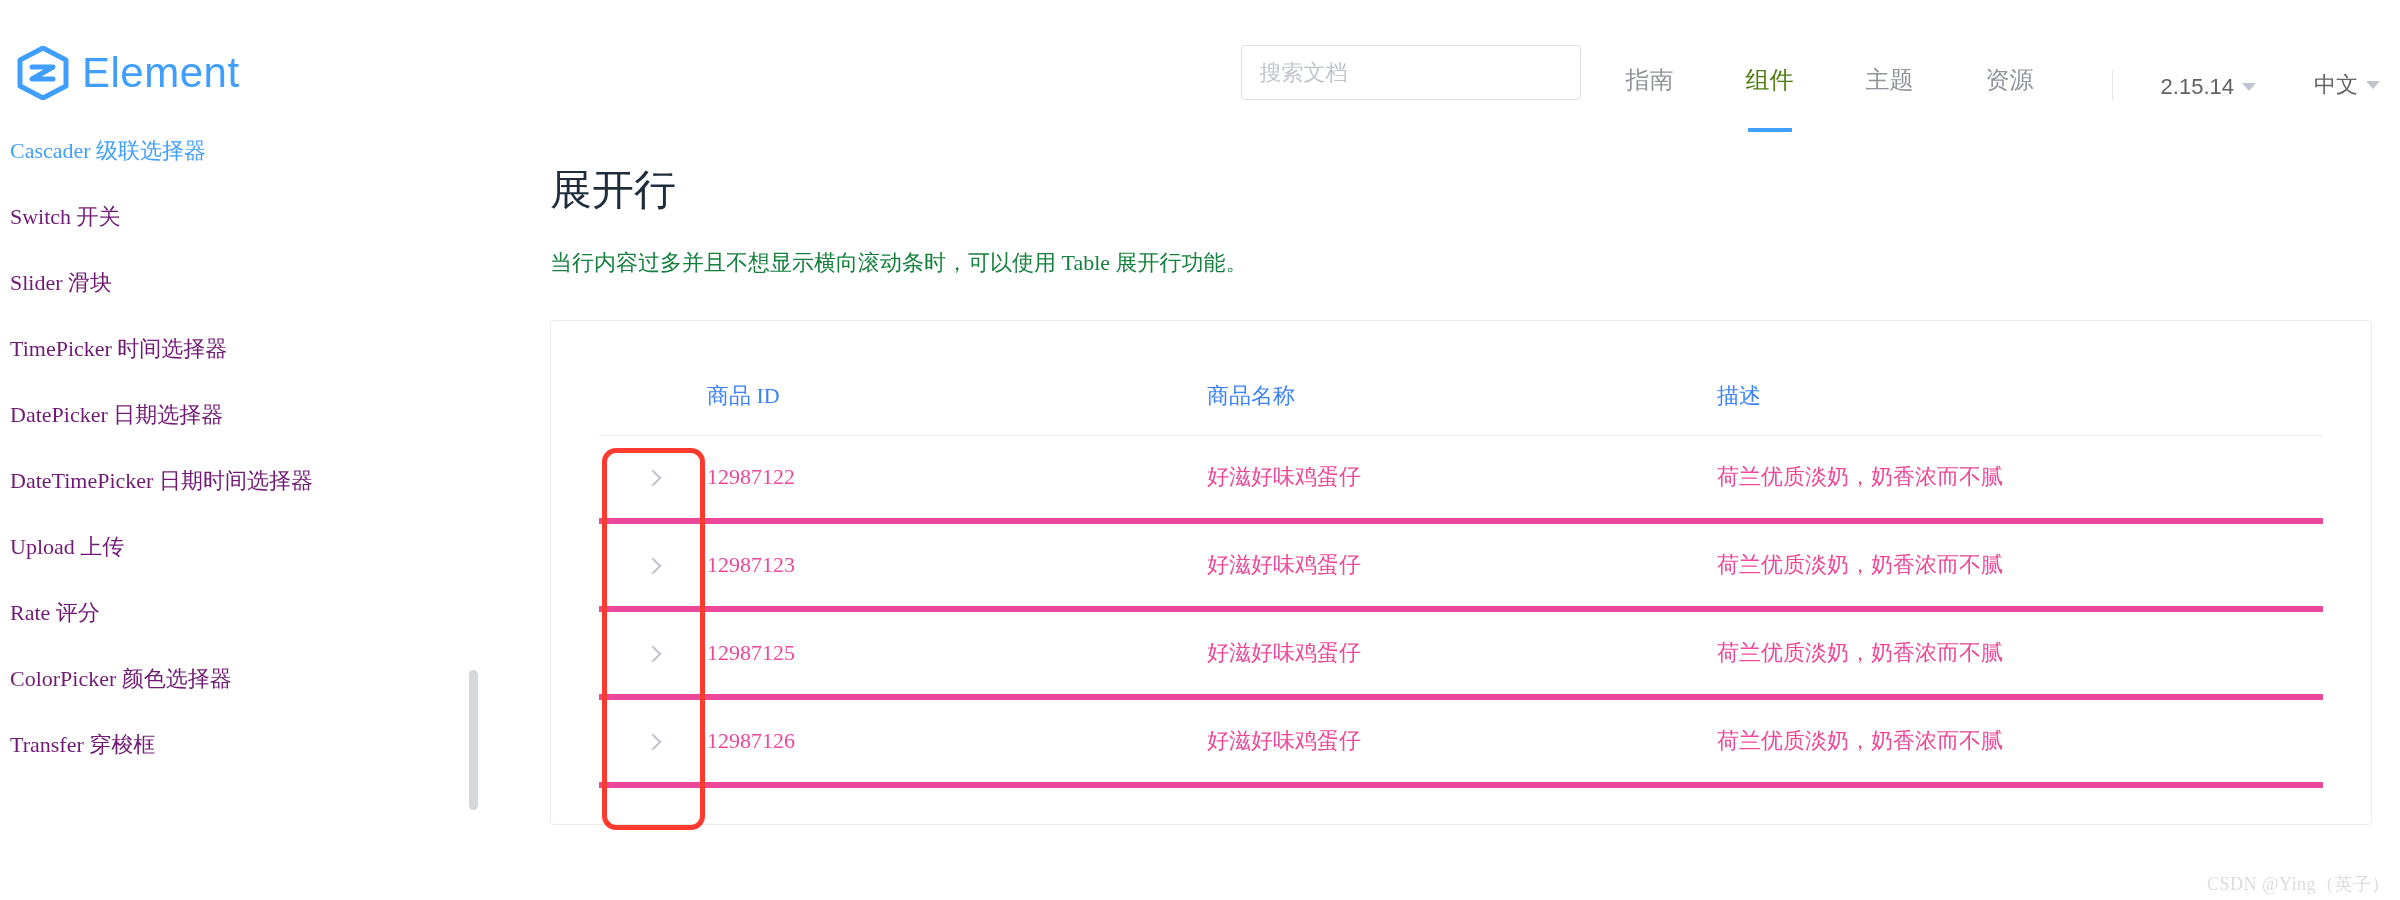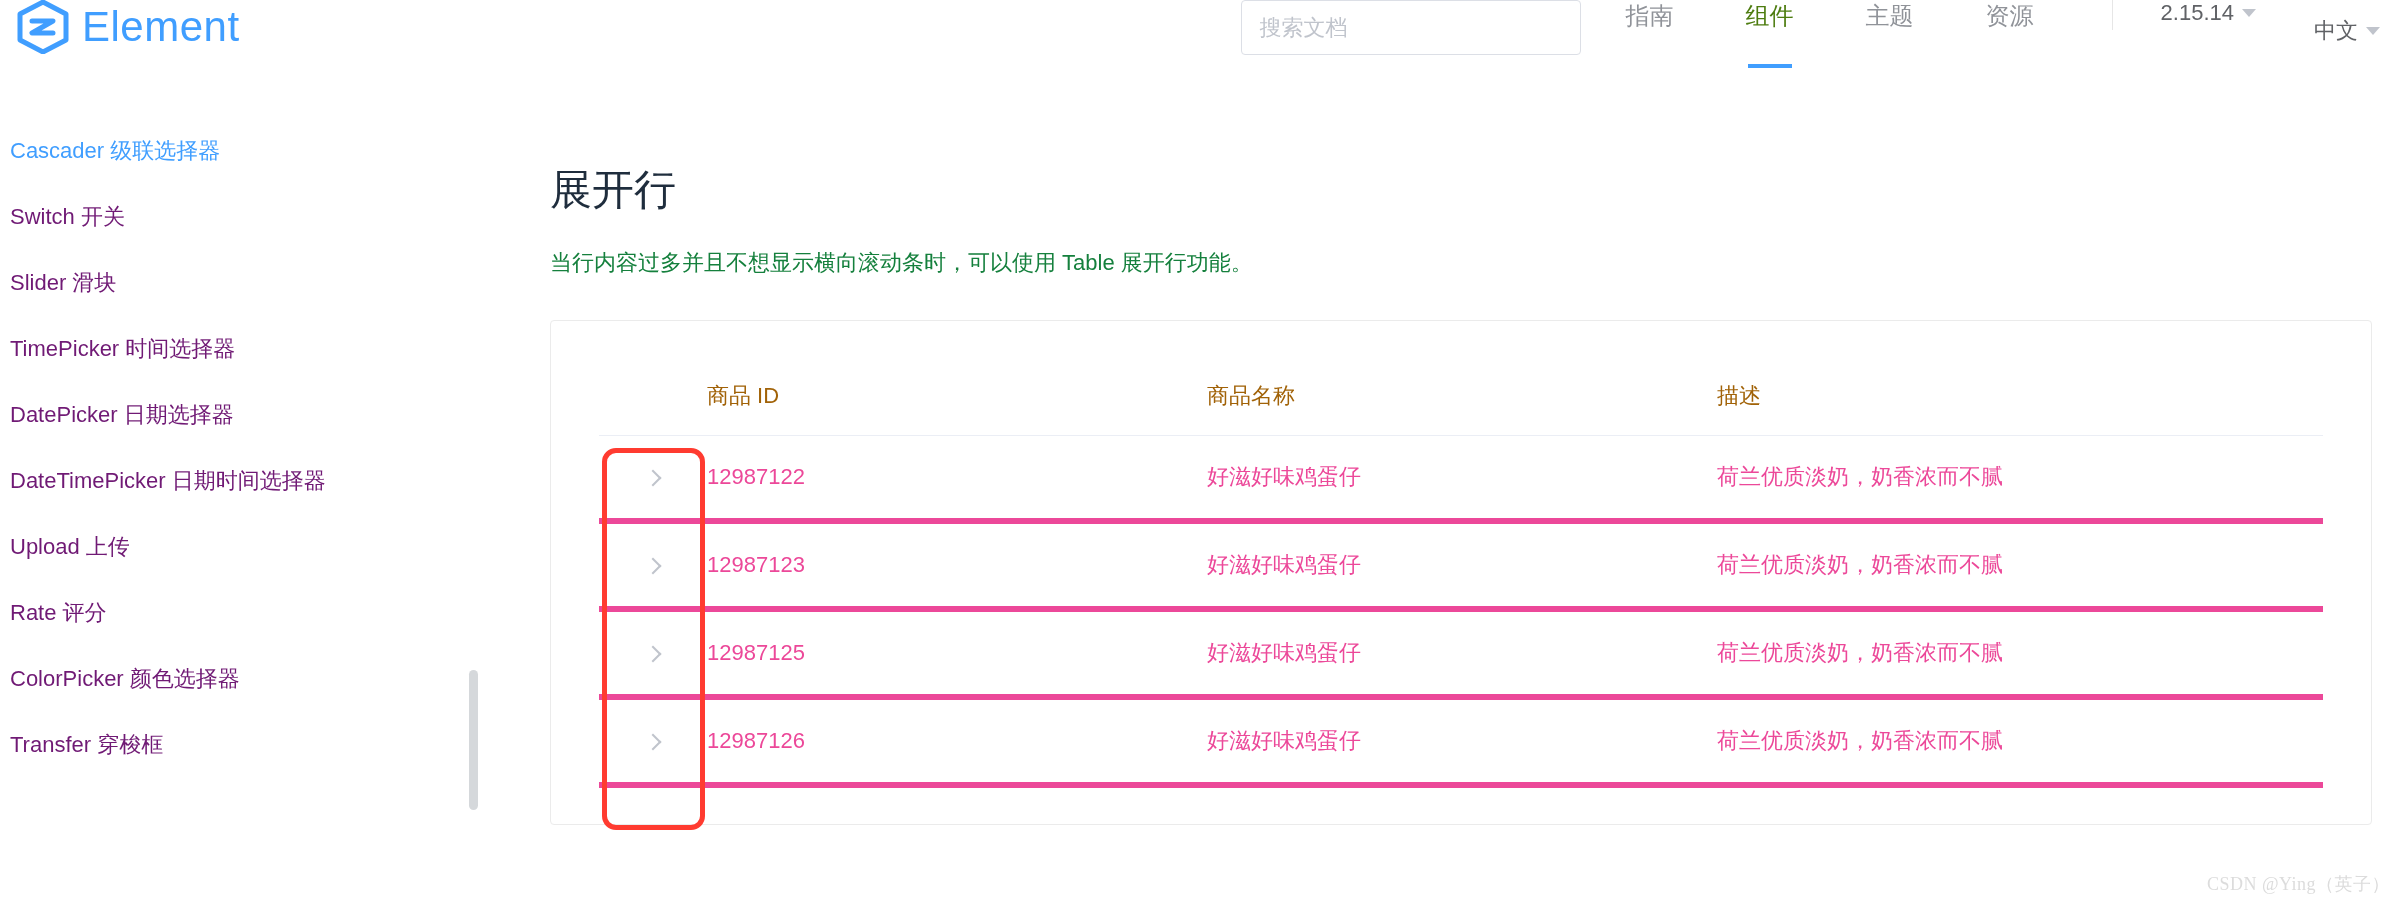--- a/index.html
+++ b/index.html
@@ -8,21 +8,21 @@
       background: #fff;
       color: #1f2d3d;
       width: 2400px;
       height: 900px;
       overflow: hidden;
       position: relative;
       font-size: 22px;
     }
     .header {
       display: flex;
-      align-items: flex-start;
+      align-items: flex-end;
       height: 100px;
       padding: 0 20px 0 16px;
     }
     .logo-box { display: flex; align-items: center; gap: 12px; }
     .logo-word {
       font-size: 42px;
       font-weight: 500;
       color: #409eff;
       letter-spacing: 0.5px;
     }
@@ -57,21 +57,21 @@
     .version, .lang {
       color: #606266; font-size: 22px; display: inline-flex; align-items: center; gap: 8px; cursor: pointer;
     }
     .lang { margin-left: 58px; margin-top: 16px; }
     .chev-down {
       display: inline-block; width: 0; height: 0;
       border-left: 7px solid transparent;
       border-right: 7px solid transparent;
       border-top: 8px solid #c0c4cc;
     }
-    .body-wrap { display: flex; }
+    .body-wrap { display: flex; font-family: Liberation Serif, serif; }
     .sidebar {
       width: 480px;
       padding-top: 18px;
       padding-left: 10px;
       position: relative;
     }
     .side-link {
       display: block;
       padding: 18px 0;
       font-size: 22px;
@@ -94,21 +94,21 @@
     .demo-box {
       border: 1px solid #ebebeb;
       border-radius: 4px;
       padding: 36px 48px;
       position: relative;
     }
     table { width: 100%; border-collapse: collapse; table-layout: fixed; }
     th {
       text-align: left;
       font-weight: 500;
-      color: #a16207;
+      color: #3b82f6;
       font-size: 22px;
       padding: 24px 0;
       border-bottom: 1px solid #ebeef5;
     }
     td {
       color: #ec4899;
       font-size: 22px;
       padding: 26px 0;
       border-bottom: 6px solid #ec4899;
     }

